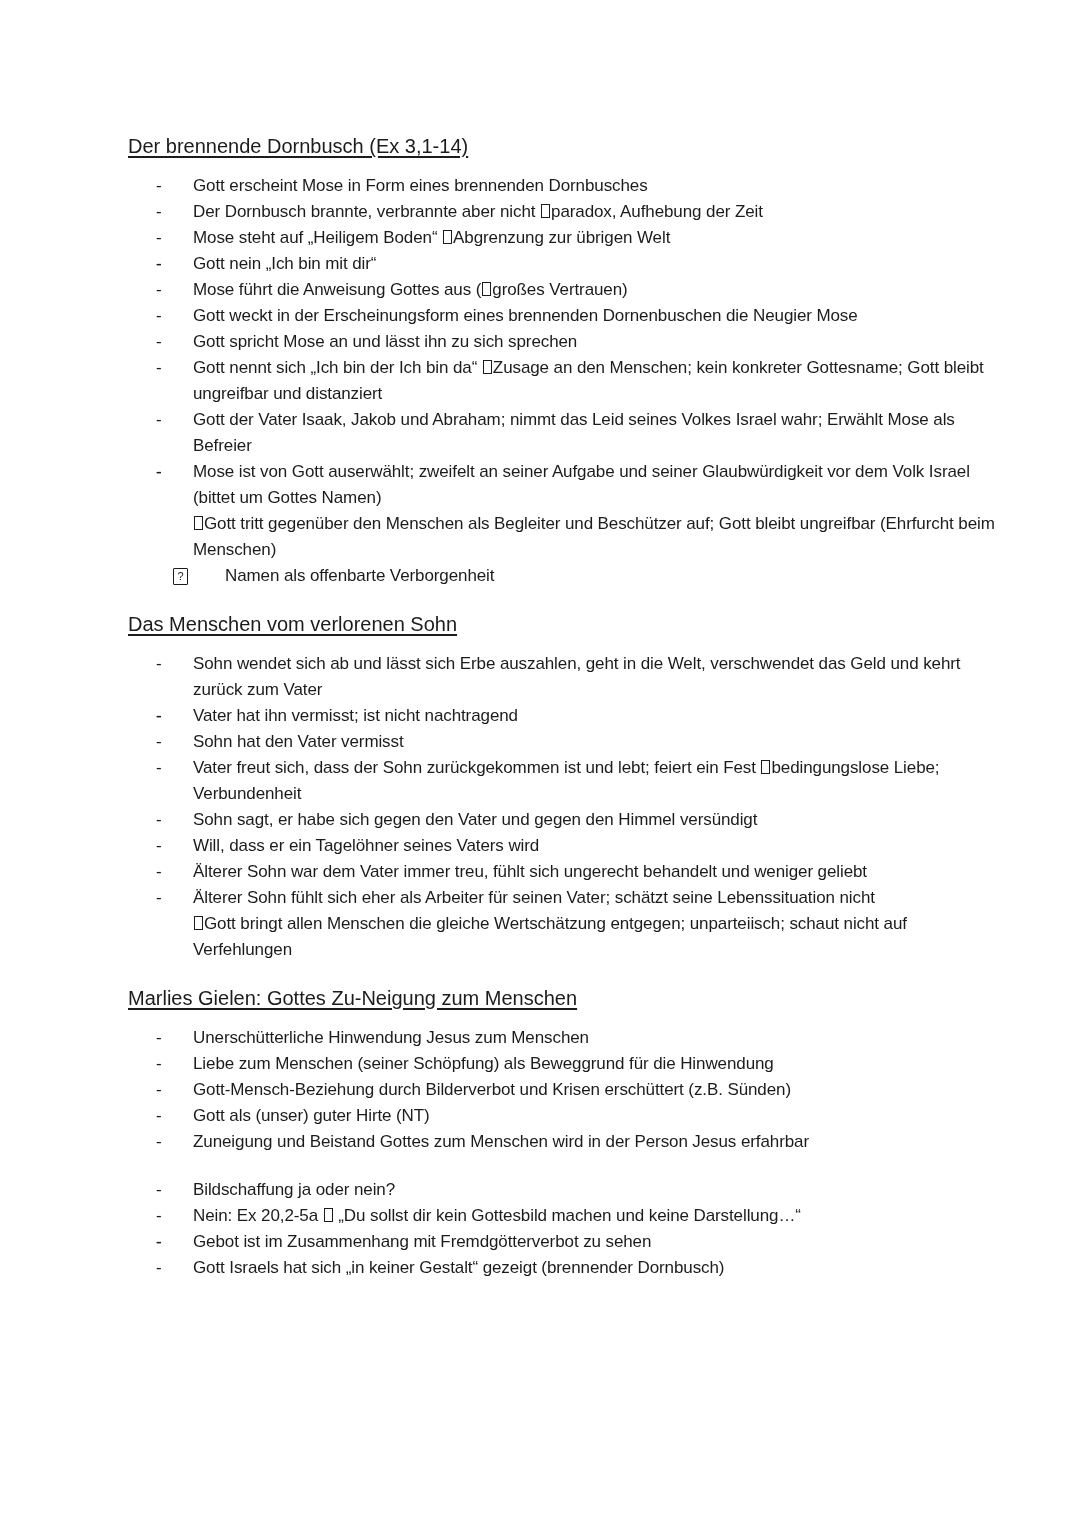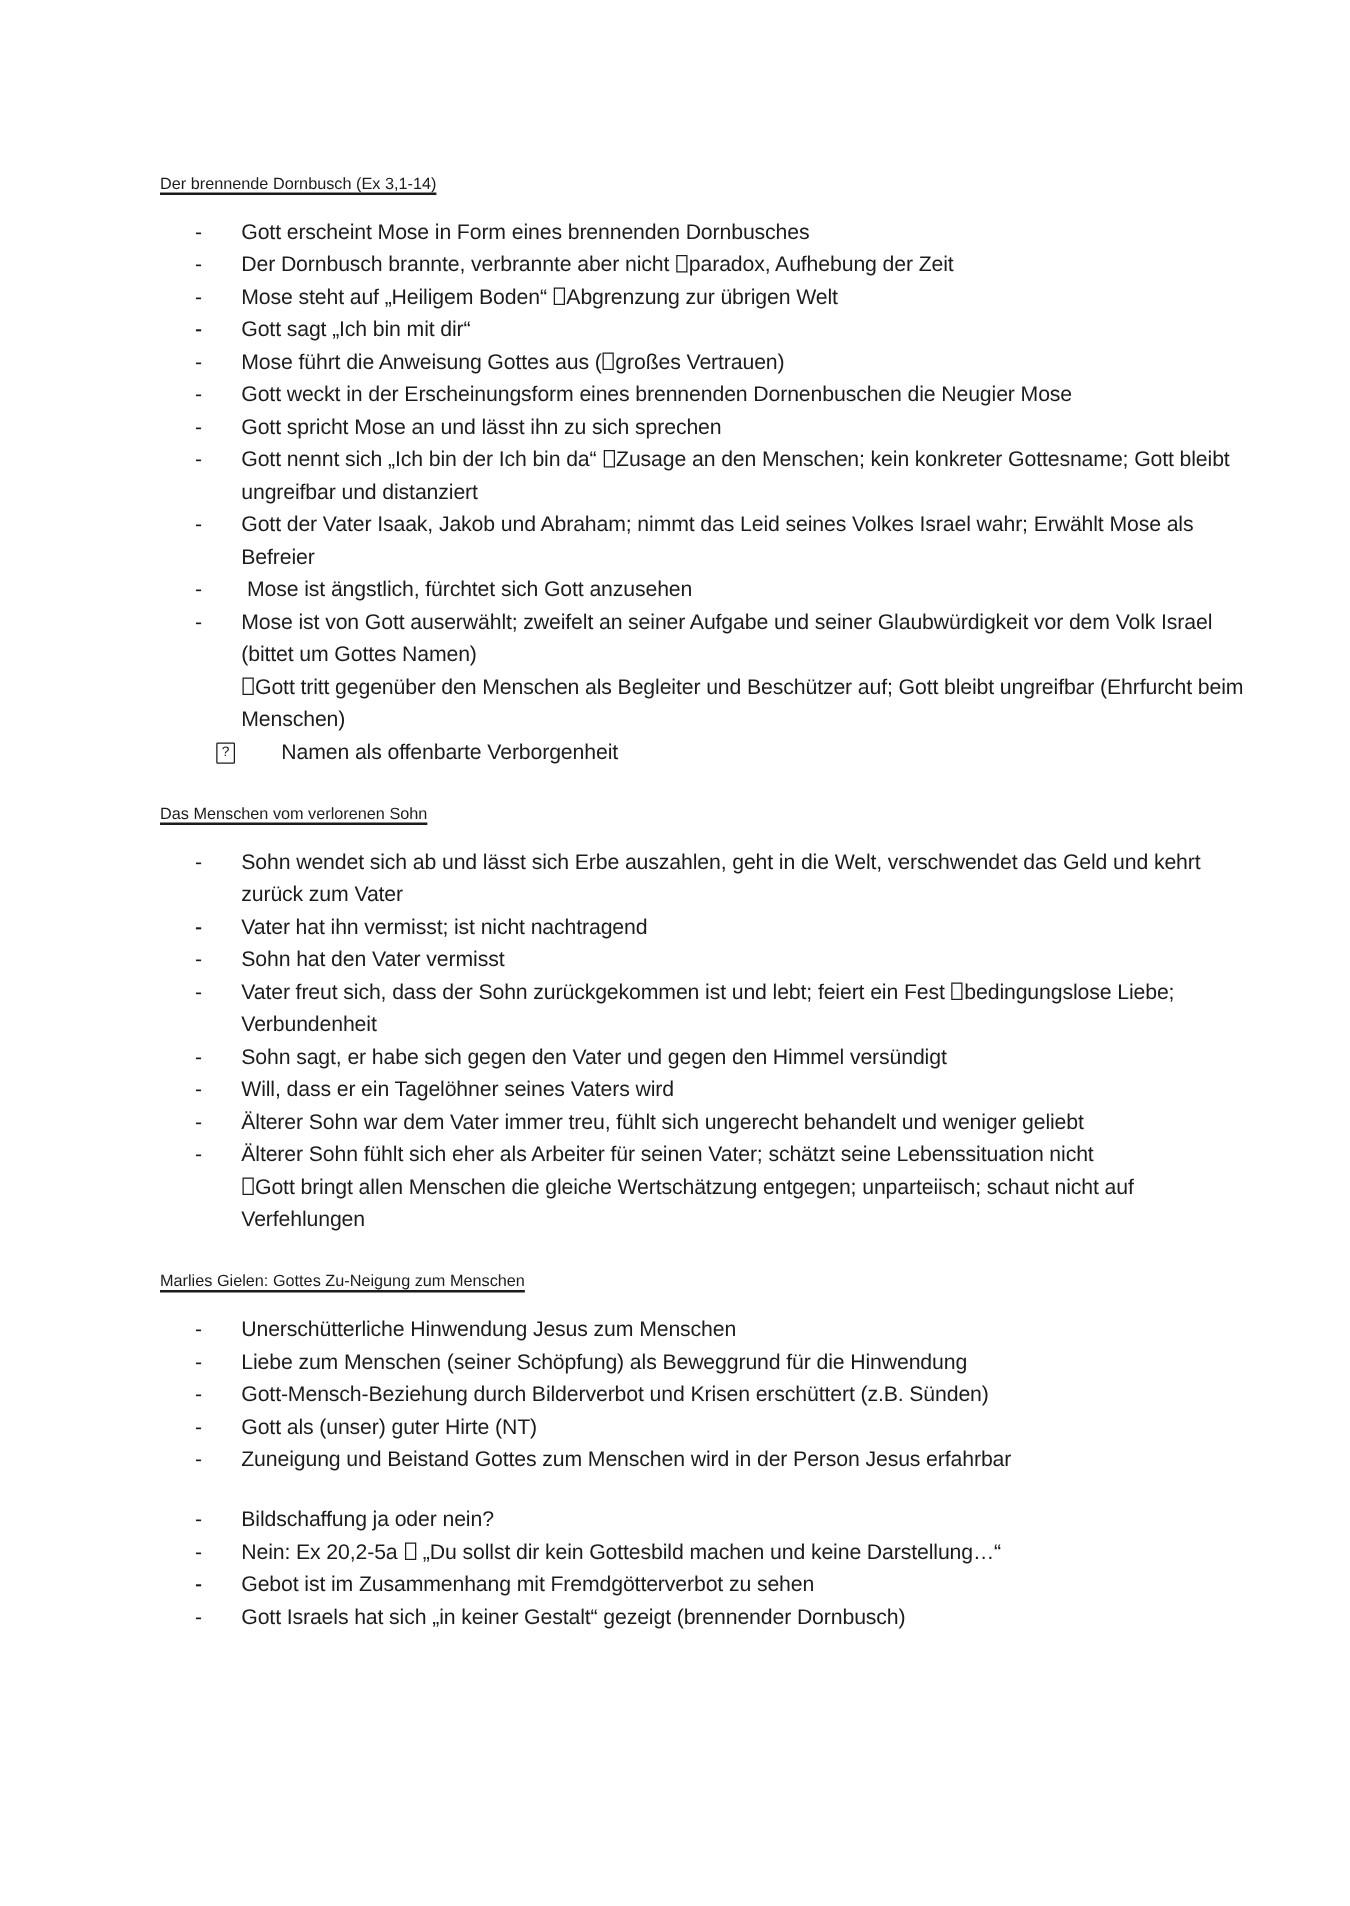--- a/index.html
+++ b/index.html
@@ -12,21 +12,21 @@
     overflow: hidden;
   }
   .page {
     box-sizing: border-box;
     width: 1080px;
     height: 1525px;
     padding: 133px 80px 0 128px;
   }
   .section { margin: 0 0 22px 0; }
   .heading {
-    font-size: 13px;
+    font-size: 20px;
     line-height: 27px;
     font-weight: 400;
     text-decoration: underline;
     text-underline-offset: 3px;
     text-decoration-thickness: 1.5px;
     margin: 0 0 13px 0;
   }
   .list { font-size: 17px; line-height: 26px; letter-spacing: -0.1px; }
   .item {
     position: relative;
@@ -62,27 +62,27 @@
 <body>
 
 <div class="page">
     <section class="section">
       <div class="heading">Der brennende Dornbusch (Ex 3,1-14)</div>
       <div class="list">
         <div class="item m-dash"><span class="dash">-</span><span class="text">Gott erscheint Mose in Form eines brennenden Dornbusches</span></div>
         <div class="item m-dash"><span class="dash">-</span><span class="text">Der Dornbusch brannte, verbrannte aber nicht <span class="tofu"></span>paradox, Aufhebung der Zeit</span></div>
         <div class="item m-dash"><span class="dash">-</span><span class="text">Mose steht auf „Heiligem Boden“ <span class="tofu"></span>Abgrenzung zur übrigen Welt</span></div>
         <div class="item m-dash"><span class="dash">-</span></div>
-        <div class="item m-dash"><span class="dash">-</span><span class="text">Gott sagt „Ich bin mit dir“</span></div>
+        <div class="item m-dash"><span class="dash">-</span><span class="text">Gott nein „Ich bin mit dir“</span></div>
         <div class="item m-dash"><span class="dash">-</span><span class="text">Mose führt die Anweisung Gottes aus (<span class="tofu"></span>großes Vertrauen)</span></div>
         <div class="item m-dash"><span class="dash">-</span><span class="text">Gott weckt in der Erscheinungsform eines brennenden Dornenbuschen die Neugier Mose</span></div>
         <div class="item m-dash"><span class="dash">-</span><span class="text">Gott spricht Mose an und lässt ihn zu sich sprechen</span></div>
         <div class="item m-dash"><span class="dash">-</span><span class="text">Gott nennt sich „Ich bin der Ich bin da“ <span class="tofu"></span>Zusage an den Menschen; kein konkreter Gottesname; Gott bleibt ungreifbar und distanziert</span></div>
         <div class="item m-dash"><span class="dash">-</span><span class="text">Gott der Vater Isaak, Jakob und Abraham; nimmt das Leid seines Volkes Israel wahr; Erwählt Mose als Befreier</span></div>
-        <div class="item m-dash"><span class="dash">-</span><span class="text"> Mose ist ängstlich, fürchtet sich Gott anzusehen</span></div>
+        <div class="item m-dash"><span class="dash">-</span></div>
         <div class="item m-dash"><span class="dash">-</span><span class="text">Mose ist von Gott auserwählt; zweifelt an seiner Aufgabe und seiner Glaubwürdigkeit vor dem Volk Israel (bittet um Gottes Namen)</span></div>
         <div class="item m-none"><span class="text"><span class="tofu"></span>Gott tritt gegenüber den Menschen als Begleiter und Beschützer auf; Gott bleibt ungreifbar (Ehrfurcht beim Menschen)</span></div>
         <div class="item m-qbox"><span class="qbox">?</span><span class="text">Namen als offenbarte Verborgenheit</span></div>
       </div>
     </section>
     <section class="section">
       <div class="heading">Das Menschen vom verlorenen Sohn</div>
       <div class="list">
         <div class="item m-dash"><span class="dash">-</span><span class="text">Sohn wendet sich ab und lässt sich Erbe auszahlen, geht in die Welt, verschwendet das Geld und kehrt zurück zum Vater</span></div>
         <div class="item m-dash"><span class="dash">-</span></div>

